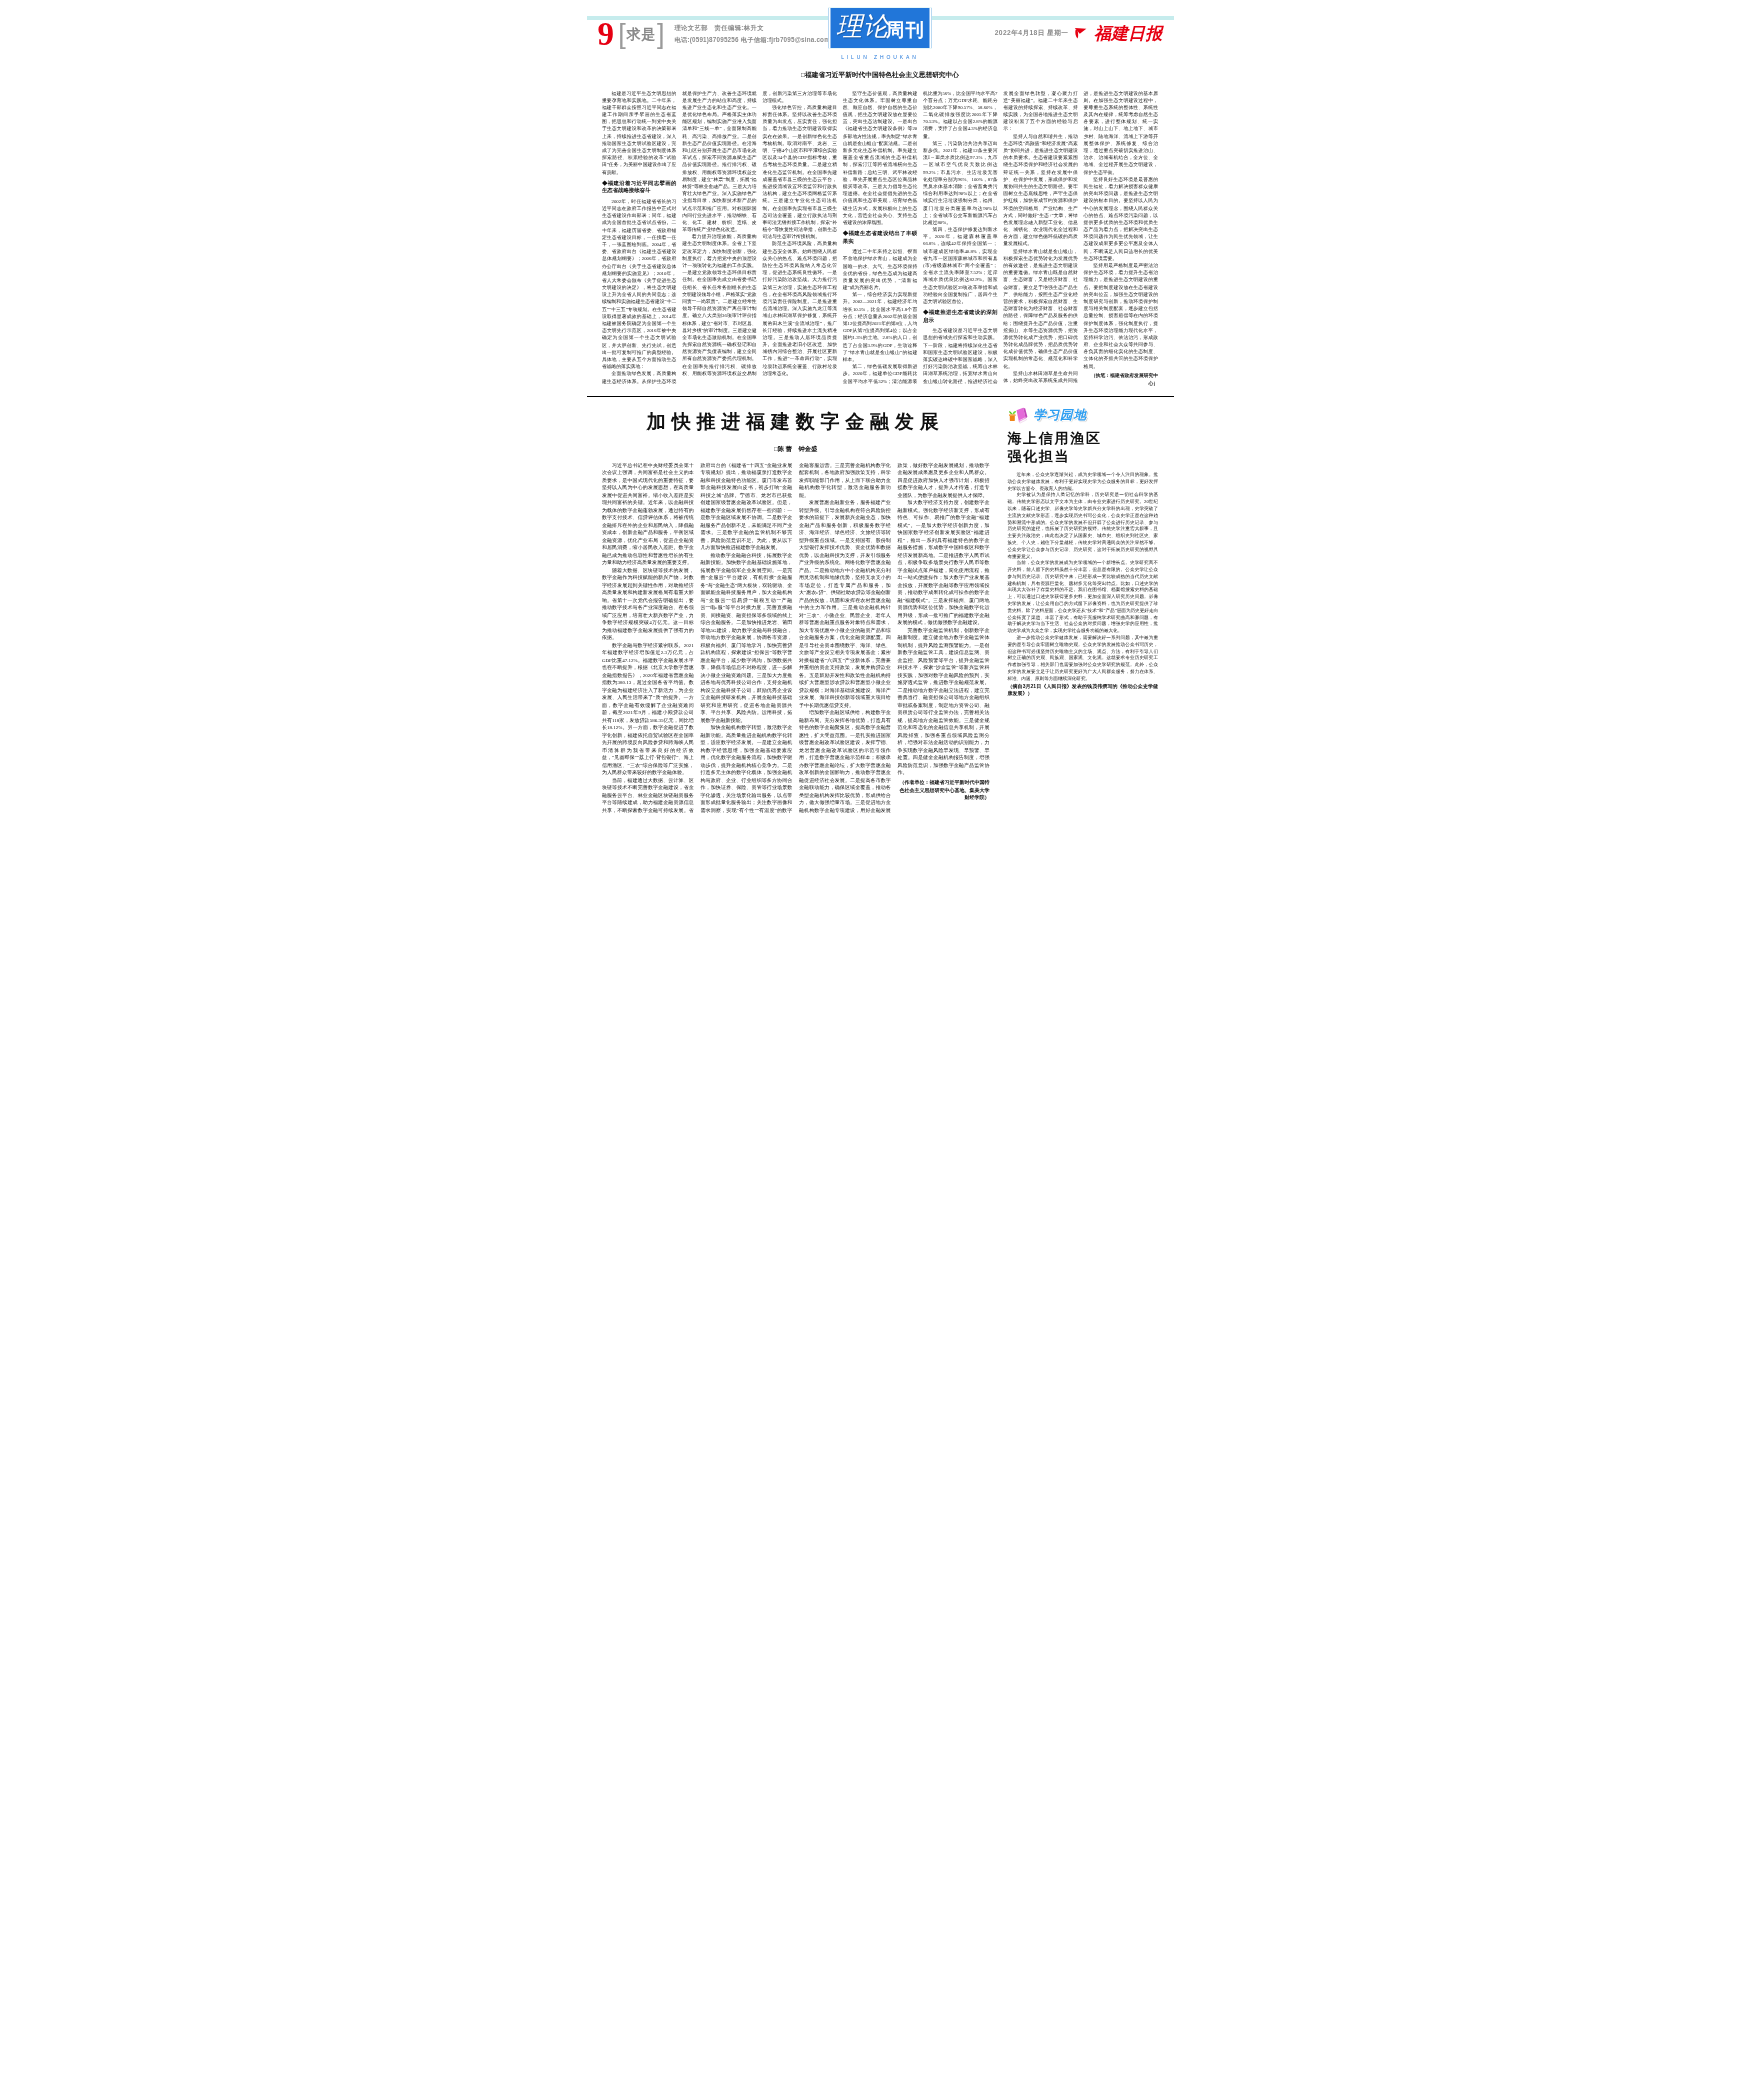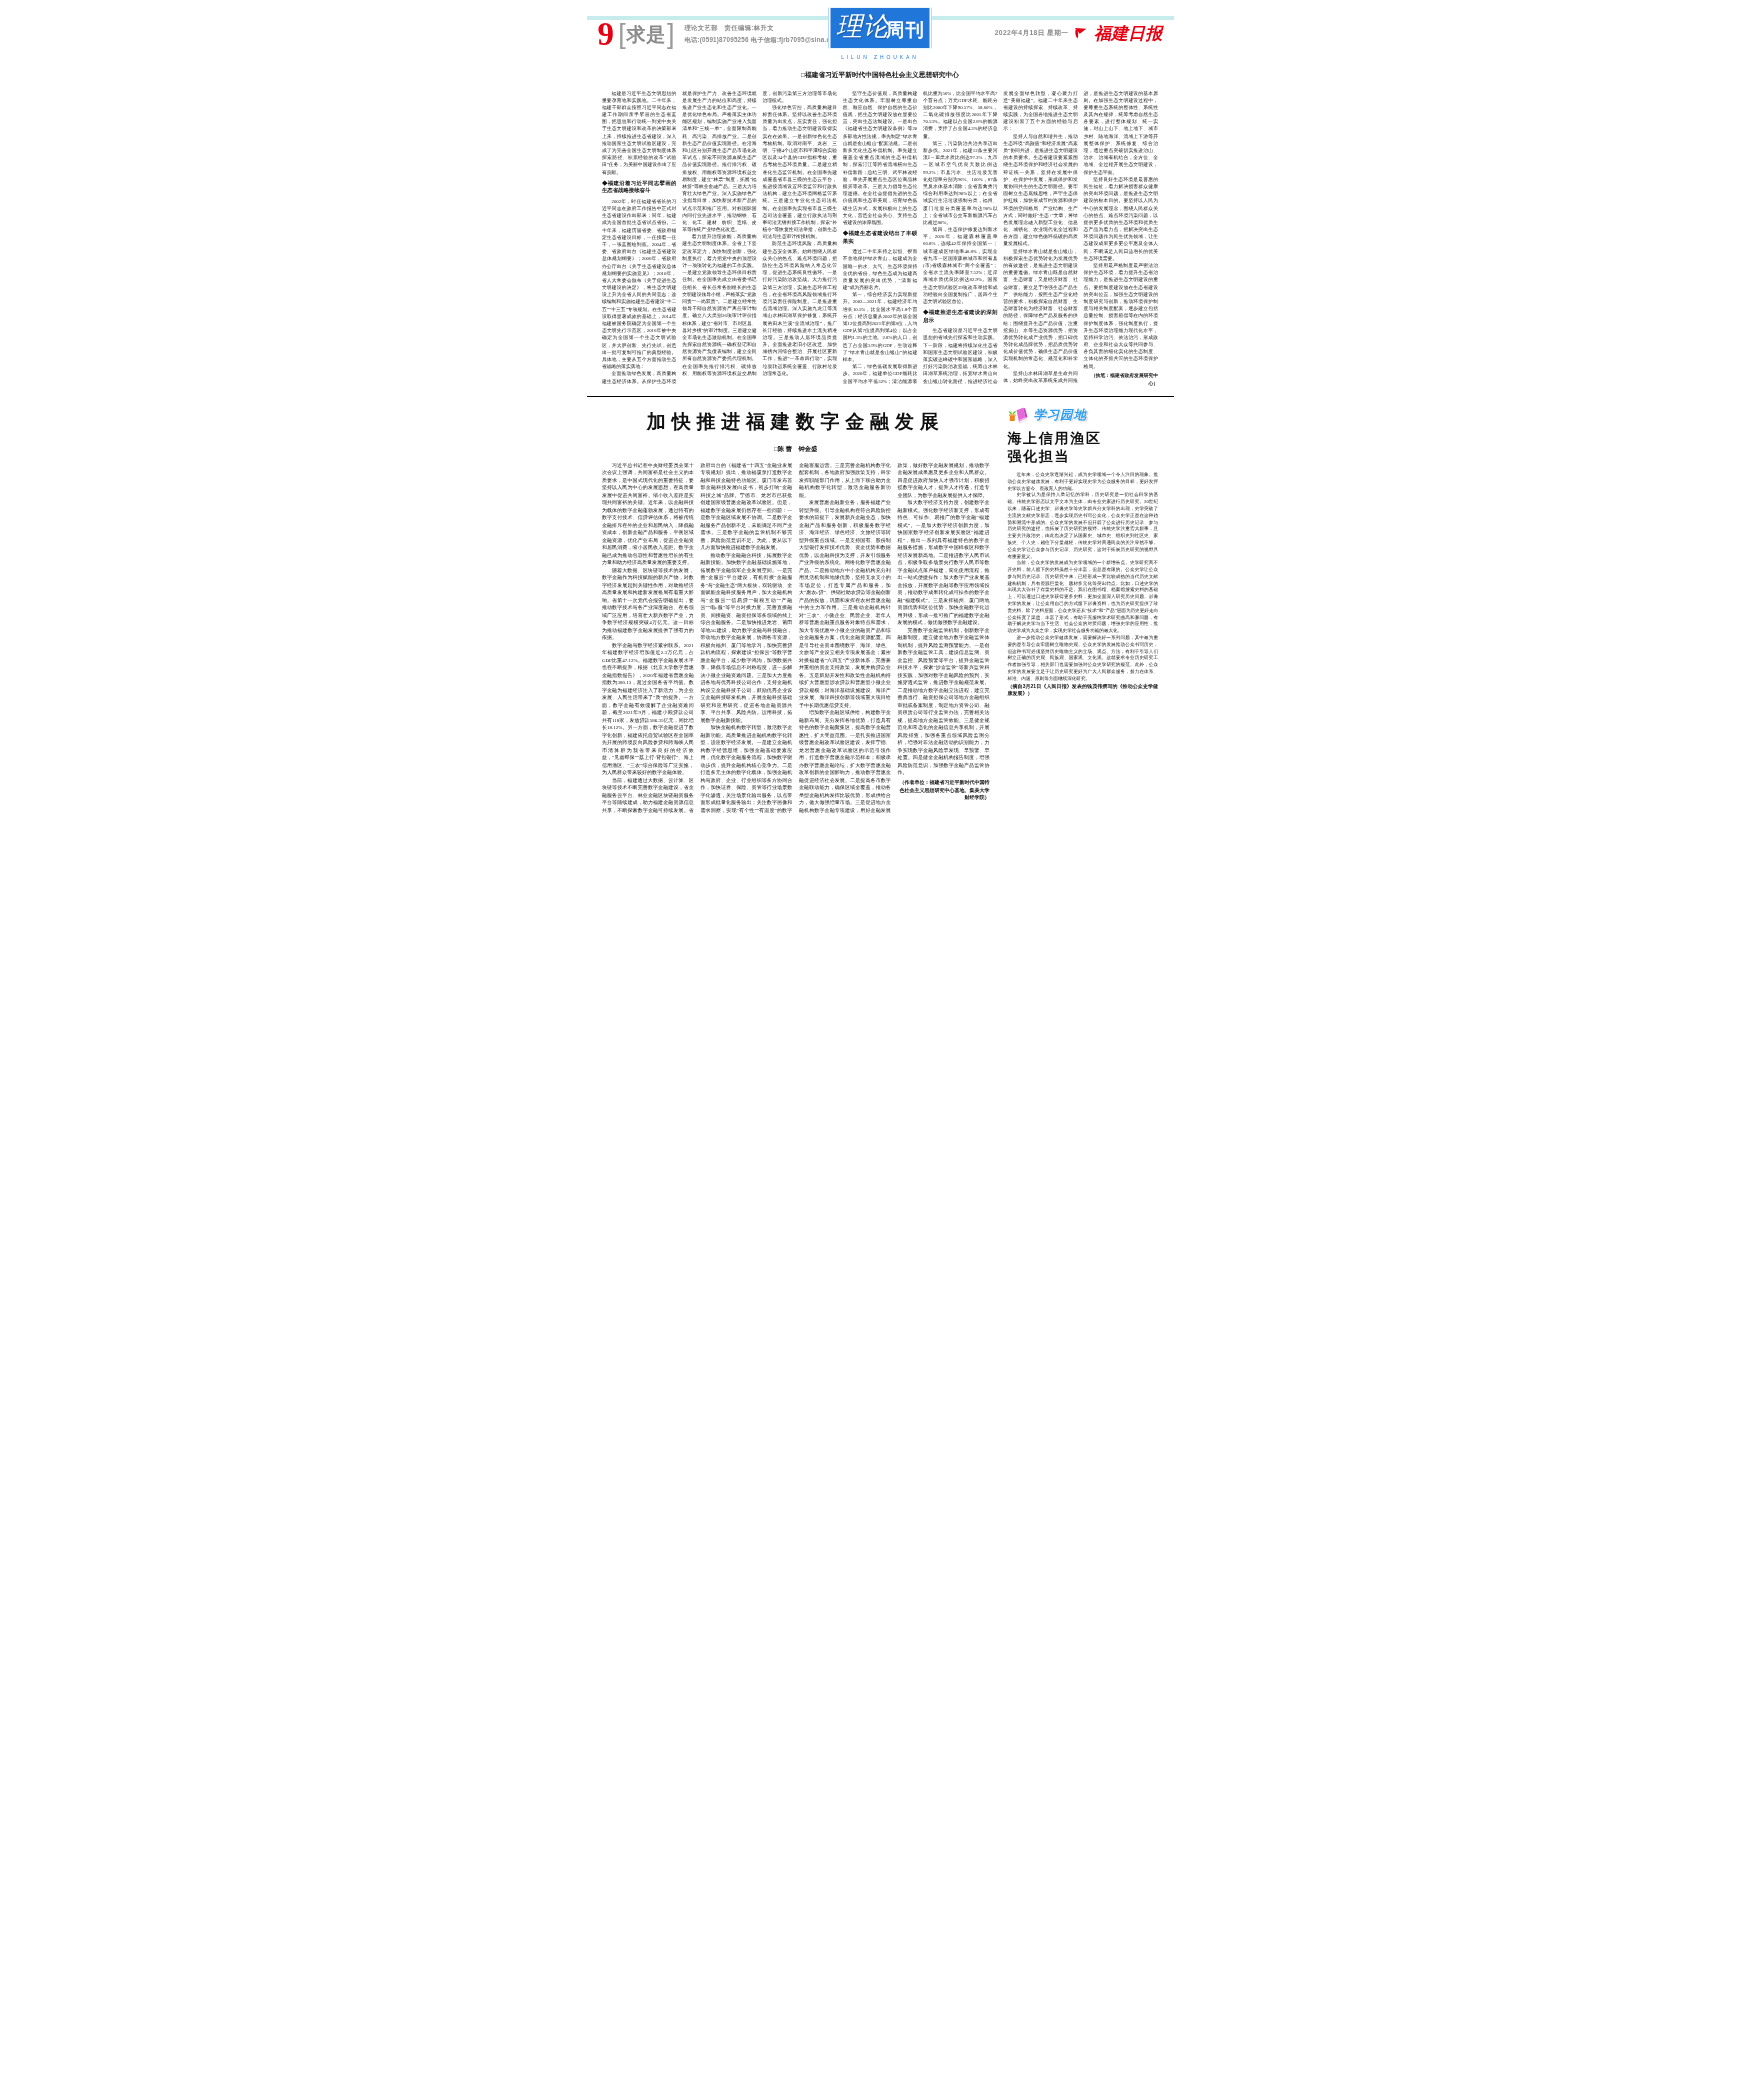--- a/index.html
+++ b/index.html
@@ -7,21 +7,21 @@
   body { font-family:"Liberation Serif","DejaVu Serif",serif; color:#111; }
   .page { width:587px; margin:0 auto; background:#fff; padding:0 0 11px 0; position:relative; }
 
   
   .header { position:relative; height:58px; padding:0 12.5px; }
   .teal-band { position:absolute; left:0; top:16px; width:100%; height:3.8px; background:#c6eced; }
   .header-left { position:absolute; left:11px; top:20px; display:flex; align-items:center; gap:4.2px; }
   .page-num { color:#e60012; font-size:33px; font-weight:bold; line-height:0.9; font-family:"Liberation Serif",serif; }
   .qiushi { display:flex; align-items:center; color:#8a8a8a; font-weight:bold; }
   .qiushi .bracket { font-size:27px; font-weight:normal; color:#9a9a9a; line-height:0.8; font-family:"Liberation Sans",sans-serif; }
-  .qiushi .qs-text { font-size:19px; letter-spacing:0.8px; margin:0 0.8px; font-family:Liberation Sans, sans-serif; }
+  .qiushi .qs-text { font-size:14px; letter-spacing:0.8px; margin:0 0.8px; font-family:Liberation Sans, sans-serif; }
   .dept { margin-left:5.8px; color:#8a8a8a; font-weight:bold; font-family:"Liberation Sans",sans-serif; }
   .dept .line1 { font-size:6.3px; margin-bottom:3.3px; letter-spacing:0.4px; }
   .dept .line2 { font-size:6.3px; letter-spacing:0.2px; }
 
   .logo-wrap { position:absolute; left:50%; transform:translateX(-50%); top:8.3px; width:109px; text-align:center; }
   .logo-box { position:relative; margin:0 auto; width:103px; height:40px; background:#2176d9; border-left:2.1px solid #fff; border-right:2.1px solid #fff; box-shadow:0 0 0 0.4px #c6eced; }
   .logo-cn { position:absolute; left:5.8px; top:0.8px; color:#fff; font-size:26px; font-weight:normal; font-family:"DejaVu Serif","Liberation Serif",serif; font-style:italic; letter-spacing:0.8px; text-shadow:0.8px 0.8px 0.8px rgba(0,0,0,0.25); }
   .logo-cn2 { position:absolute; right:4.2px; top:9.2px; color:#fff; font-size:18.4px; font-weight:bold; font-family:"Liberation Sans",sans-serif; letter-spacing:1.3px; }
   .logo-en { margin-top:5.8px; color:#2176d9; font-size:5px; letter-spacing:2.9px; font-family:"Liberation Sans",sans-serif; }
 

